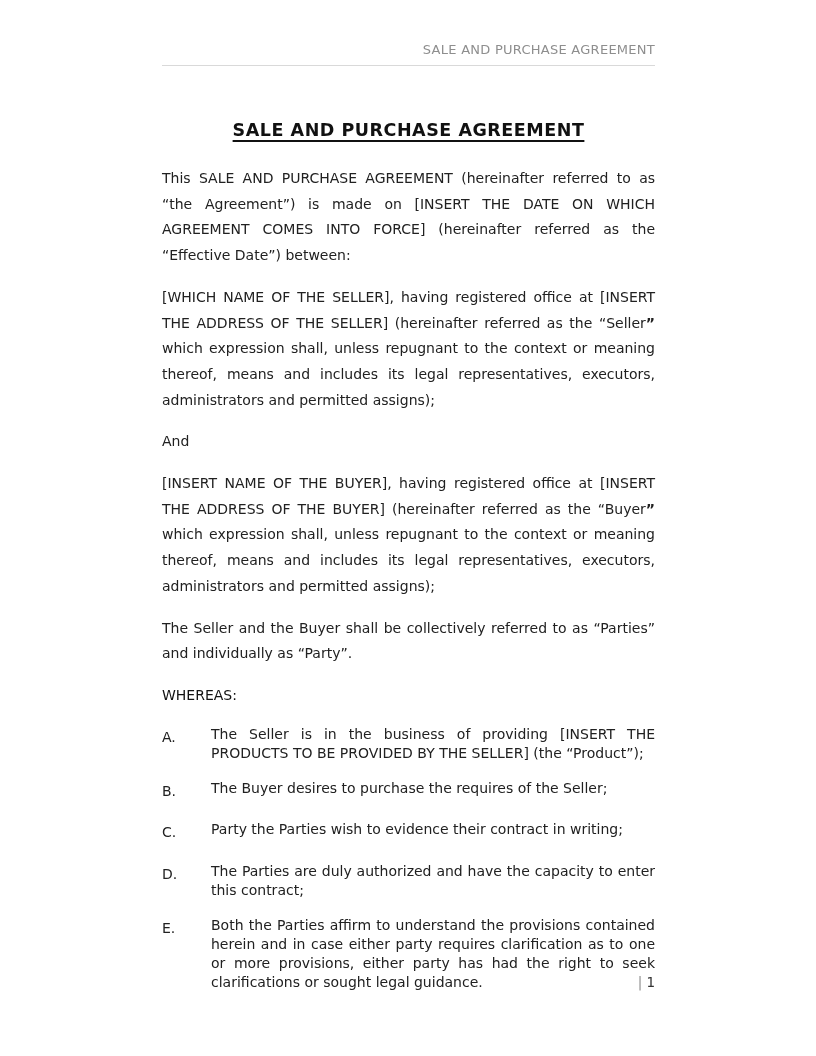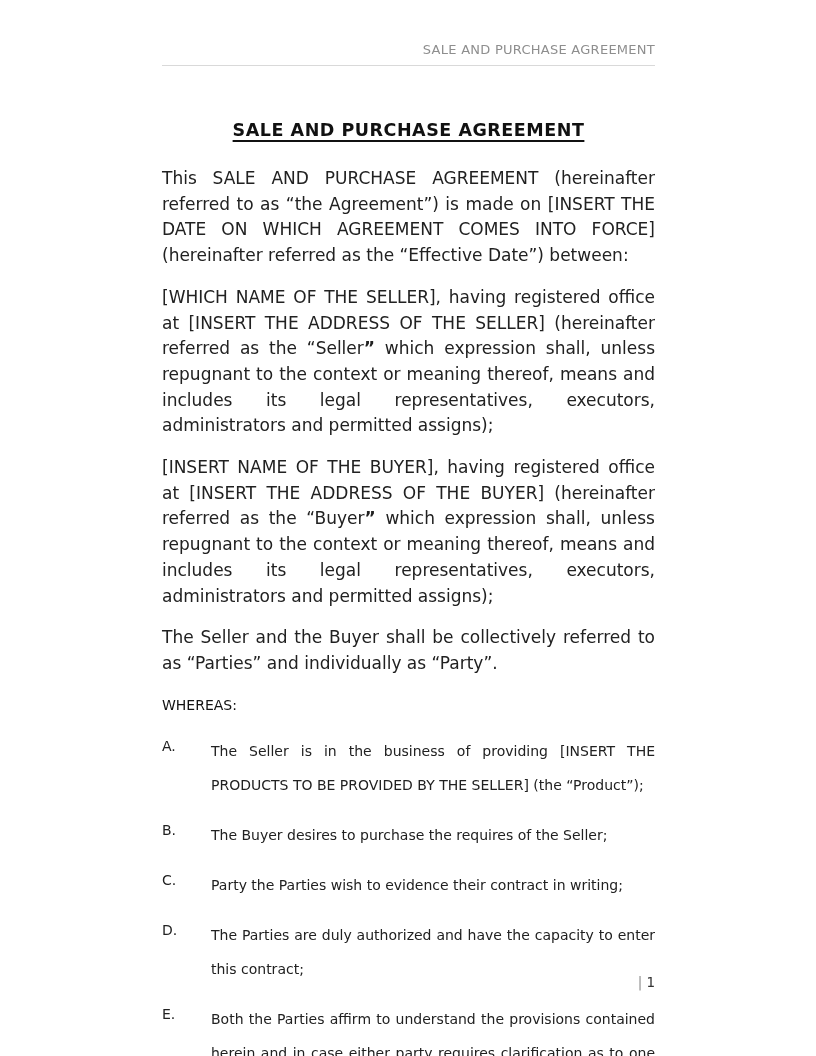--- a/index.html
+++ b/index.html
@@ -37,21 +37,21 @@
     font-weight: bold;
     letter-spacing: 0.03em;
     color: #111111;
   }
   .doc-title span {
     text-decoration: underline;
     text-decoration-thickness: 2px;
     text-underline-offset: 4px;
   }
   .para {
-    font-size: 17px;
+    font-size: 14px;
     line-height: 25.7px;
     text-align: justify;
     margin-bottom: 16px;
     color: #212121;
   }
   .para.no-justify { text-align: left; }
   .bold { font-weight: bold; }
   .whereas {
     font-size: 14px;
     line-height: 25.7px;
@@ -65,21 +65,21 @@
   }
   .recital .label {
     flex: 0 0 49px;
     font-size: 14px;
     line-height: 25.7px;
     color: #212121;
   }
   .recital .text {
     flex: 1 1 auto;
     font-size: 14px;
-    line-height: 34px;
+    line-height: 19px;
     text-align: justify;
     color: #212121;
   }
   .page-footer {
     position: absolute;
     top: 974px;
     right: 95px;
     font-size: 13.5px;
     color: #333333;
   }
@@ -97,20 +97,21 @@
   <div class="content">
 
     <h1 class="doc-title">
       <span>SALE AND PURCHASE AGREEMENT</span>
     </h1>
 
     <p class="para">This SALE AND PURCHASE AGREEMENT (hereinafter referred to as “the Agreement”) is made on [INSERT THE DATE ON WHICH AGREEMENT COMES INTO FORCE] (hereinafter referred as the “Effective Date”) between:</p>
 
     <p class="para"><span>[WHICH NAME OF THE SELLER], having registered office at [INSERT THE ADDRESS OF THE SELLER] (hereinafter referred as the “Seller</span><span class="bold">”</span><span> which expression shall, unless repugnant to the context or meaning thereof, means and includes its legal representatives, executors, administrators and permitted assigns);</span></p>
 
+    <p class="para no-justify">And</p>
 
     <p class="para"><span>[INSERT NAME OF THE BUYER], having registered office at [INSERT THE ADDRESS OF THE BUYER] (hereinafter referred as the “Buyer</span><span class="bold">”</span><span> which expression shall, unless repugnant to the context or meaning thereof, means and includes its legal representatives, executors, administrators and permitted assigns);</span></p>
 
     <p class="para">The Seller and the Buyer shall be collectively referred to as “Parties” and individually as “Party”.</p>
 
     <p class="whereas">WHEREAS:</p>
 
     <div class="recital">
       <span class="label">A.</span>
       <span class="text">The Seller is in the business of providing [INSERT THE PRODUCTS TO BE PROVIDED BY THE SELLER] (the “Product”);</span>

